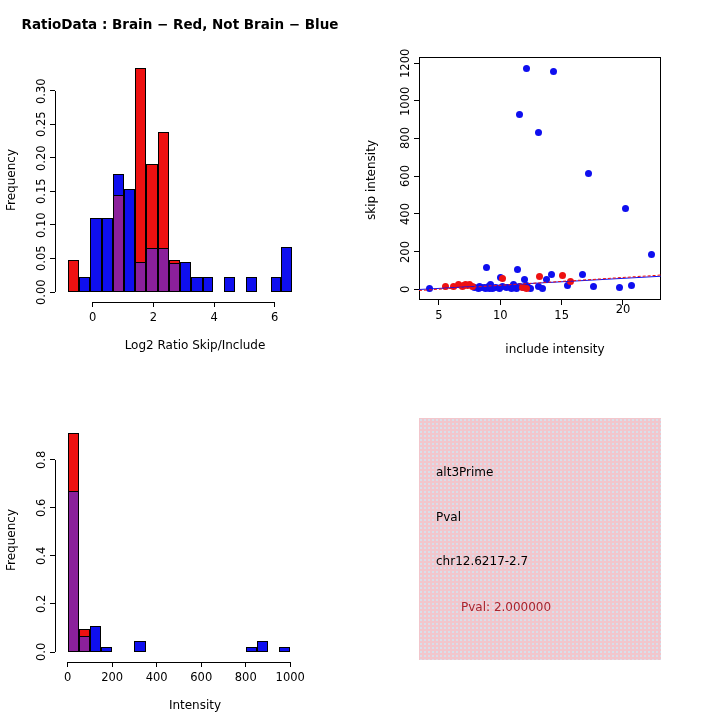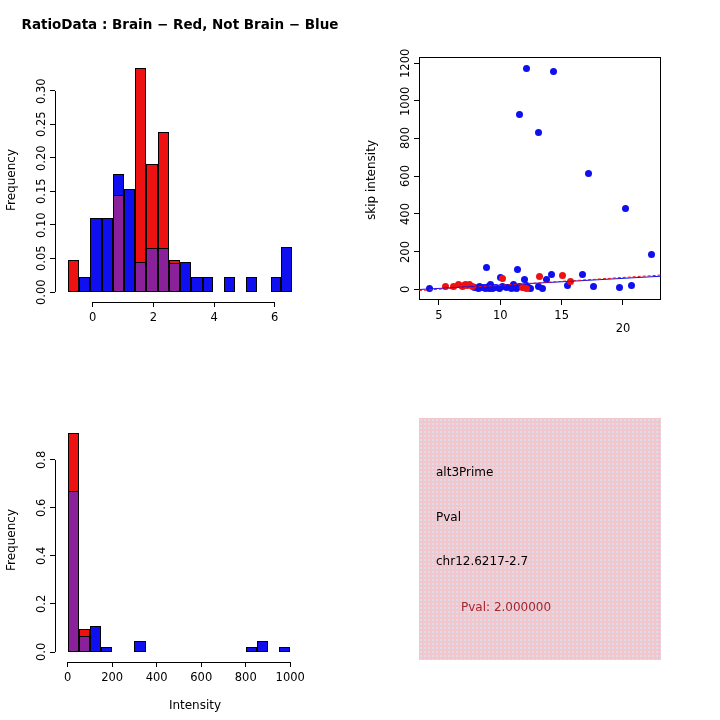--- a/index.html
+++ b/index.html
@@ -36,20 +36,21 @@
   .infoline:nth-of-type(5){top:214px;}
 </style>
 </head>
 <body>
 
 <div class="canvas">
 
   <section class="panel" id="panel-0">
     <div class="title">RatioData : Brain − Red, Not Brain − Blue</div>
     <div class="ylab">Frequency</div>
+    <div class="xlab">Log2 Ratio Skip/Include</div>
     <div class="plotlayer">
         <div class="axisline" style="left: 55px; top: 90.9601px; width: 1px; height: 201.04px;"></div>
         <div class="tick" style="left: 50px; top: 291.5px; width: 5px; height: 1px;"></div>
         <div class="vtick" style="left: 35px; top: 268px;">0.00</div>
         <div class="tick" style="left: 50px; top: 257.993px; width: 5px; height: 1px;"></div>
         <div class="vtick" style="left: 35px; top: 234.493px;">0.05</div>
         <div class="tick" style="left: 50px; top: 224.487px; width: 5px; height: 1px;"></div>
         <div class="vtick" style="left: 35px; top: 200.987px;">0.10</div>
         <div class="tick" style="left: 50px; top: 190.98px; width: 5px; height: 1px;"></div>
         <div class="vtick" style="left: 35px; top: 167.48px;">0.15</div>
@@ -88,20 +89,21 @@
         <div class="bar" style="left: 112.735px; top: 194.831px; width: 11.2257px; height: 97.1693px; background: rgb(139, 32, 155);"></div>
         <div class="bar" style="left: 135.187px; top: 261.844px; width: 11.2257px; height: 30.156px; background: rgb(139, 32, 155);"></div>
         <div class="bar" style="left: 146.413px; top: 248.441px; width: 11.2257px; height: 43.5586px; background: rgb(139, 32, 155);"></div>
         <div class="bar" style="left: 157.638px; top: 248.441px; width: 11.2257px; height: 43.5586px; background: rgb(139, 32, 155);"></div>
         <div class="bar" style="left: 168.864px; top: 263.184px; width: 11.2257px; height: 28.8157px; background: rgb(139, 32, 155);"></div>
       </div>
   </section>
 
   <section class="panel" id="panel-1">
     <div class="ylab">skip intensity</div>
+    <div class="xlab" style="top:342px;">include intensity</div>
     <div class="plotlayer">
         <div class="frame" style="left: 59px; top: 57px; width: 242px; height: 243px;"></div>
         <div class="tick" style="left: 54px; top: 288.754px; width: 5px; height: 1px;"></div>
         <div class="vtick" style="left: 39px; top: 265.254px;">0</div>
         <div class="tick" style="left: 54px; top: 251.051px; width: 5px; height: 1px;"></div>
         <div class="vtick" style="left: 39px; top: 227.551px;">200</div>
         <div class="tick" style="left: 54px; top: 213.347px; width: 5px; height: 1px;"></div>
         <div class="vtick" style="left: 39px; top: 189.847px;">400</div>
         <div class="tick" style="left: 54px; top: 175.644px; width: 5px; height: 1px;"></div>
         <div class="vtick" style="left: 39px; top: 152.144px;">600</div>
@@ -111,21 +113,21 @@
         <div class="vtick" style="left: 39px; top: 76.7362px;">1000</div>
         <div class="tick" style="left: 54px; top: 62.5326px; width: 5px; height: 1px;"></div>
         <div class="vtick" style="left: 39px; top: 39.0326px;">1200</div>
         <div class="tick" style="left: 78.4929px; top: 300px; width: 1px; height: 5px;"></div>
         <div class="htick" style="left: 54.9929px; top: 309px;">5</div>
         <div class="tick" style="left: 139.821px; top: 300px; width: 1px; height: 5px;"></div>
         <div class="htick" style="left: 116.321px; top: 309px;">10</div>
         <div class="tick" style="left: 201.149px; top: 300px; width: 1px; height: 5px;"></div>
         <div class="htick" style="left: 177.649px; top: 309px;">15</div>
         <div class="tick" style="left: 262.477px; top: 300px; width: 1px; height: 5px;"></div>
-        <div class="htick" style="left: 238.977px; top: 322px;">20</div>
+        <div class="htick" style="left: 238.977px; top: 303px;">20</div>
         <div class="pt" style="left: 162.579px; top: 65.1881px; background: rgb(15, 15, 239);"></div>
         <div class="pt" style="left: 190.176px; top: 68.0159px; background: rgb(15, 15, 239);"></div>
         <div class="pt" style="left: 156.446px; top: 111.375px; background: rgb(15, 15, 239);"></div>
         <div class="pt" style="left: 174.844px; top: 128.719px; background: rgb(15, 15, 239);"></div>
         <div class="pt" style="left: 225.133px; top: 169.816px; background: rgb(15, 15, 239);"></div>
         <div class="pt" style="left: 261.93px; top: 204.692px; background: rgb(15, 15, 239);"></div>
         <div class="pt" style="left: 287.688px; top: 251.256px; background: rgb(15, 15, 239);"></div>
         <div class="pt" style="left: 123.329px; top: 264.075px; background: rgb(15, 15, 239);"></div>
         <div class="pt" style="left: 153.993px; top: 265.772px; background: rgb(15, 15, 239);"></div>
         <div class="pt" style="left: 136.821px; top: 274.066px; background: rgb(15, 15, 239);"></div>

